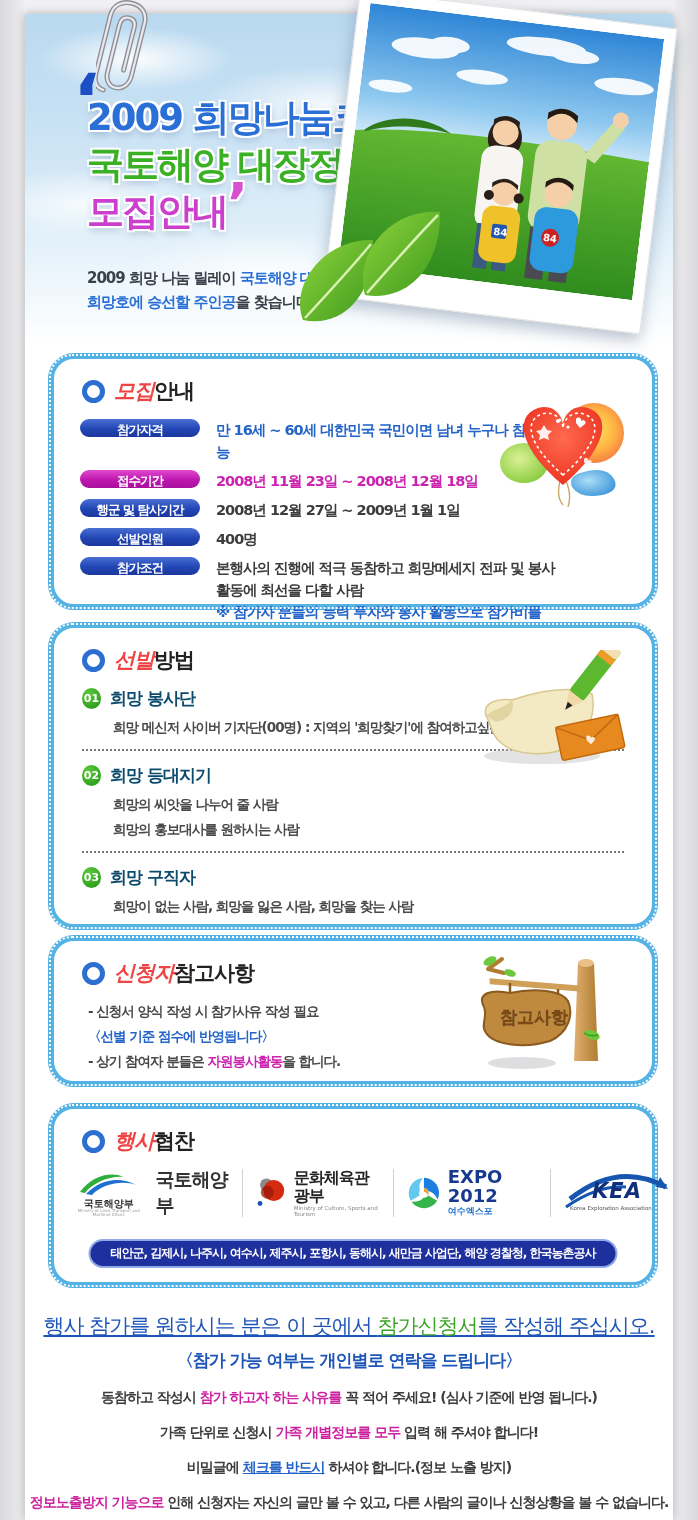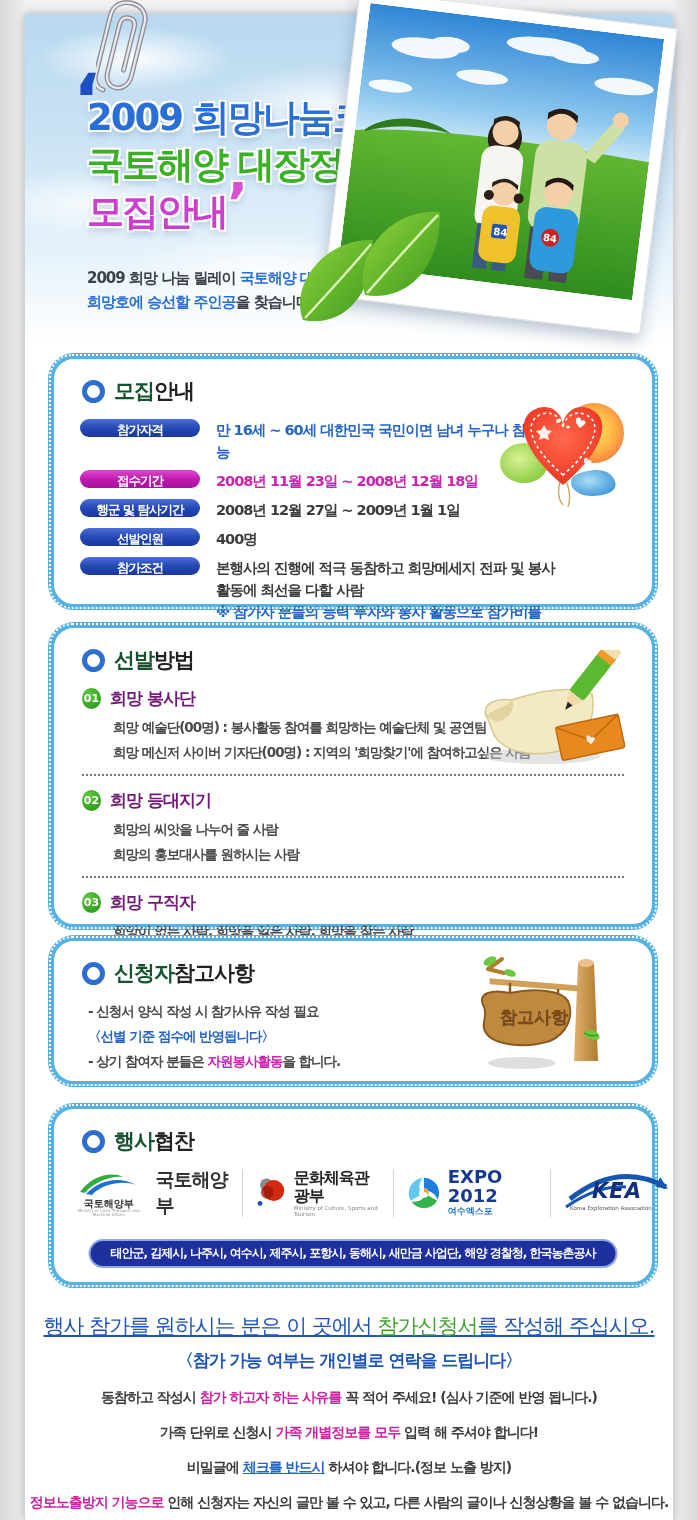--- a/index.html
+++ b/index.html
@@ -28,36 +28,36 @@
             box-shadow:0 7px 16px rgba(90,110,140,.4);transform:rotate(7deg);z-index:2;}
   .photo{position:absolute;left:11px;top:11px;right:11px;bottom:32px;overflow:hidden;}
   .leaves{position:absolute;left:295px;top:200px;z-index:3;}
   .clip{position:absolute;left:96px;top:0px;z-index:4;}
   
   .sec{position:absolute;left:48px;width:598px;background:#fff;border:6px solid #54b2e4;border-radius:26px;z-index:3;}
   .sec::before{content:"";position:absolute;inset:-5px;border:2px dotted #fff;border-radius:23px;pointer-events:none;}
   .sec-head{display:flex;align-items:center;gap:9px;padding:18px 0 0 28px;}
   .o-icon{width:13px;height:13px;border:5px solid #2d6fd0;border-radius:50%;}
   .sec-title{font-size:21px;font-weight:bold;letter-spacing:-1px;color:#222;}
-  .sec-title .acc{color:#14532d;}
+  .sec-title .acc{color:#ef4444;font-style:italic;}
   
   .rows{margin:14px 0 0 26px;width:475px;}
   .row{display:flex;gap:16px;margin-bottom:7px;align-items:flex-start;}
   .pill{flex:0 0 120px;height:18px;line-height:22px;text-align:center;color:#fff;font-size:12.5px;font-weight:bold;
         letter-spacing:-1px;border-radius:12px;background:linear-gradient(180deg,#4a6fd4 0%,#2246b4 55%,#1b379e 100%);}
   .pill.mag{background:linear-gradient(180deg,#e048d0 0%,#bd18ae 55%,#a80f9c 100%);}
   .rv{font-size:14.5px;font-weight:bold;line-height:22px;color:#3c3c3c;letter-spacing:-1px;width:455px;}
   .rv.blue,.t-blue{color:#2464c8;} .rv.mag,.t-mag{color:#cc22b0;}
   .heart-art{position:absolute;right:14px;top:26px;}
   
   .sel-item{margin:13px 0 0 28px;}
   .sel-title{display:flex;align-items:center;gap:9px;}
   .badge{width:19px;height:21px;border-radius:50%;background:radial-gradient(circle at 35% 30%,#5ec93e,#1f9212);color:#fff;
          font-size:11px;font-weight:bold;text-align:center;line-height:21px;}
-  .sel-name{font-size:17px;font-weight:bold;color:#701a75;letter-spacing:-1px;}
+  .sel-name{font-size:17px;font-weight:bold;color:#0c4a6e;letter-spacing:-1px;}
   .sel-lines{margin:5px 0 0 31px;font-size:13.5px;font-weight:bold;color:#4a4a4a;line-height:25px;letter-spacing:-1px;}
   .dotsep{margin:9px 0 0 28px;width:542px;border-bottom:2px dotted #777;}
   .pencil-art{position:absolute;right:12px;top:22px;}
   
   .note-lines{margin:12px 0 0 34px;font-size:13.5px;font-weight:bold;color:#4a4a4a;line-height:25px;letter-spacing:-1px;width:400px;}
   .sign-art{position:absolute;right:22px;top:8px;}
   
   .logos{display:flex;align-items:center;margin:12px 0 0 16px;}
   .lg-div{width:1px;height:48px;background:#d2d2d2;margin:0 13px;}
   .molit-emblem{text-align:center;line-height:1;}
@@ -253,21 +253,20 @@
     <div class="sec-head">
       <span class="o-icon"></span>
       <span class="sec-title"><span class="acc">선발</span><span>방법</span></span>
     </div>
     <div class="sel-item">
       <div class="sel-title">
         <span class="badge">01</span>
         <span class="sel-name">희망 봉사단</span>
       </div>
       <div class="sel-lines">
-        <div>희망 예술단(00명) : 봉사활동 참여를 희망하는 예술단체 및 공연팀</div>
         <div>희망 메신저 사이버 기자단(00명) : 지역의 '희망찾기'에 참여하고싶은 사람</div>
       </div>
     </div>
     <div class="dotsep"></div>
     <div class="sel-item">
       <div class="sel-title">
         <span class="badge">02</span>
         <span class="sel-name">희망 등대지기</span>
       </div>
       <div class="sel-lines">

